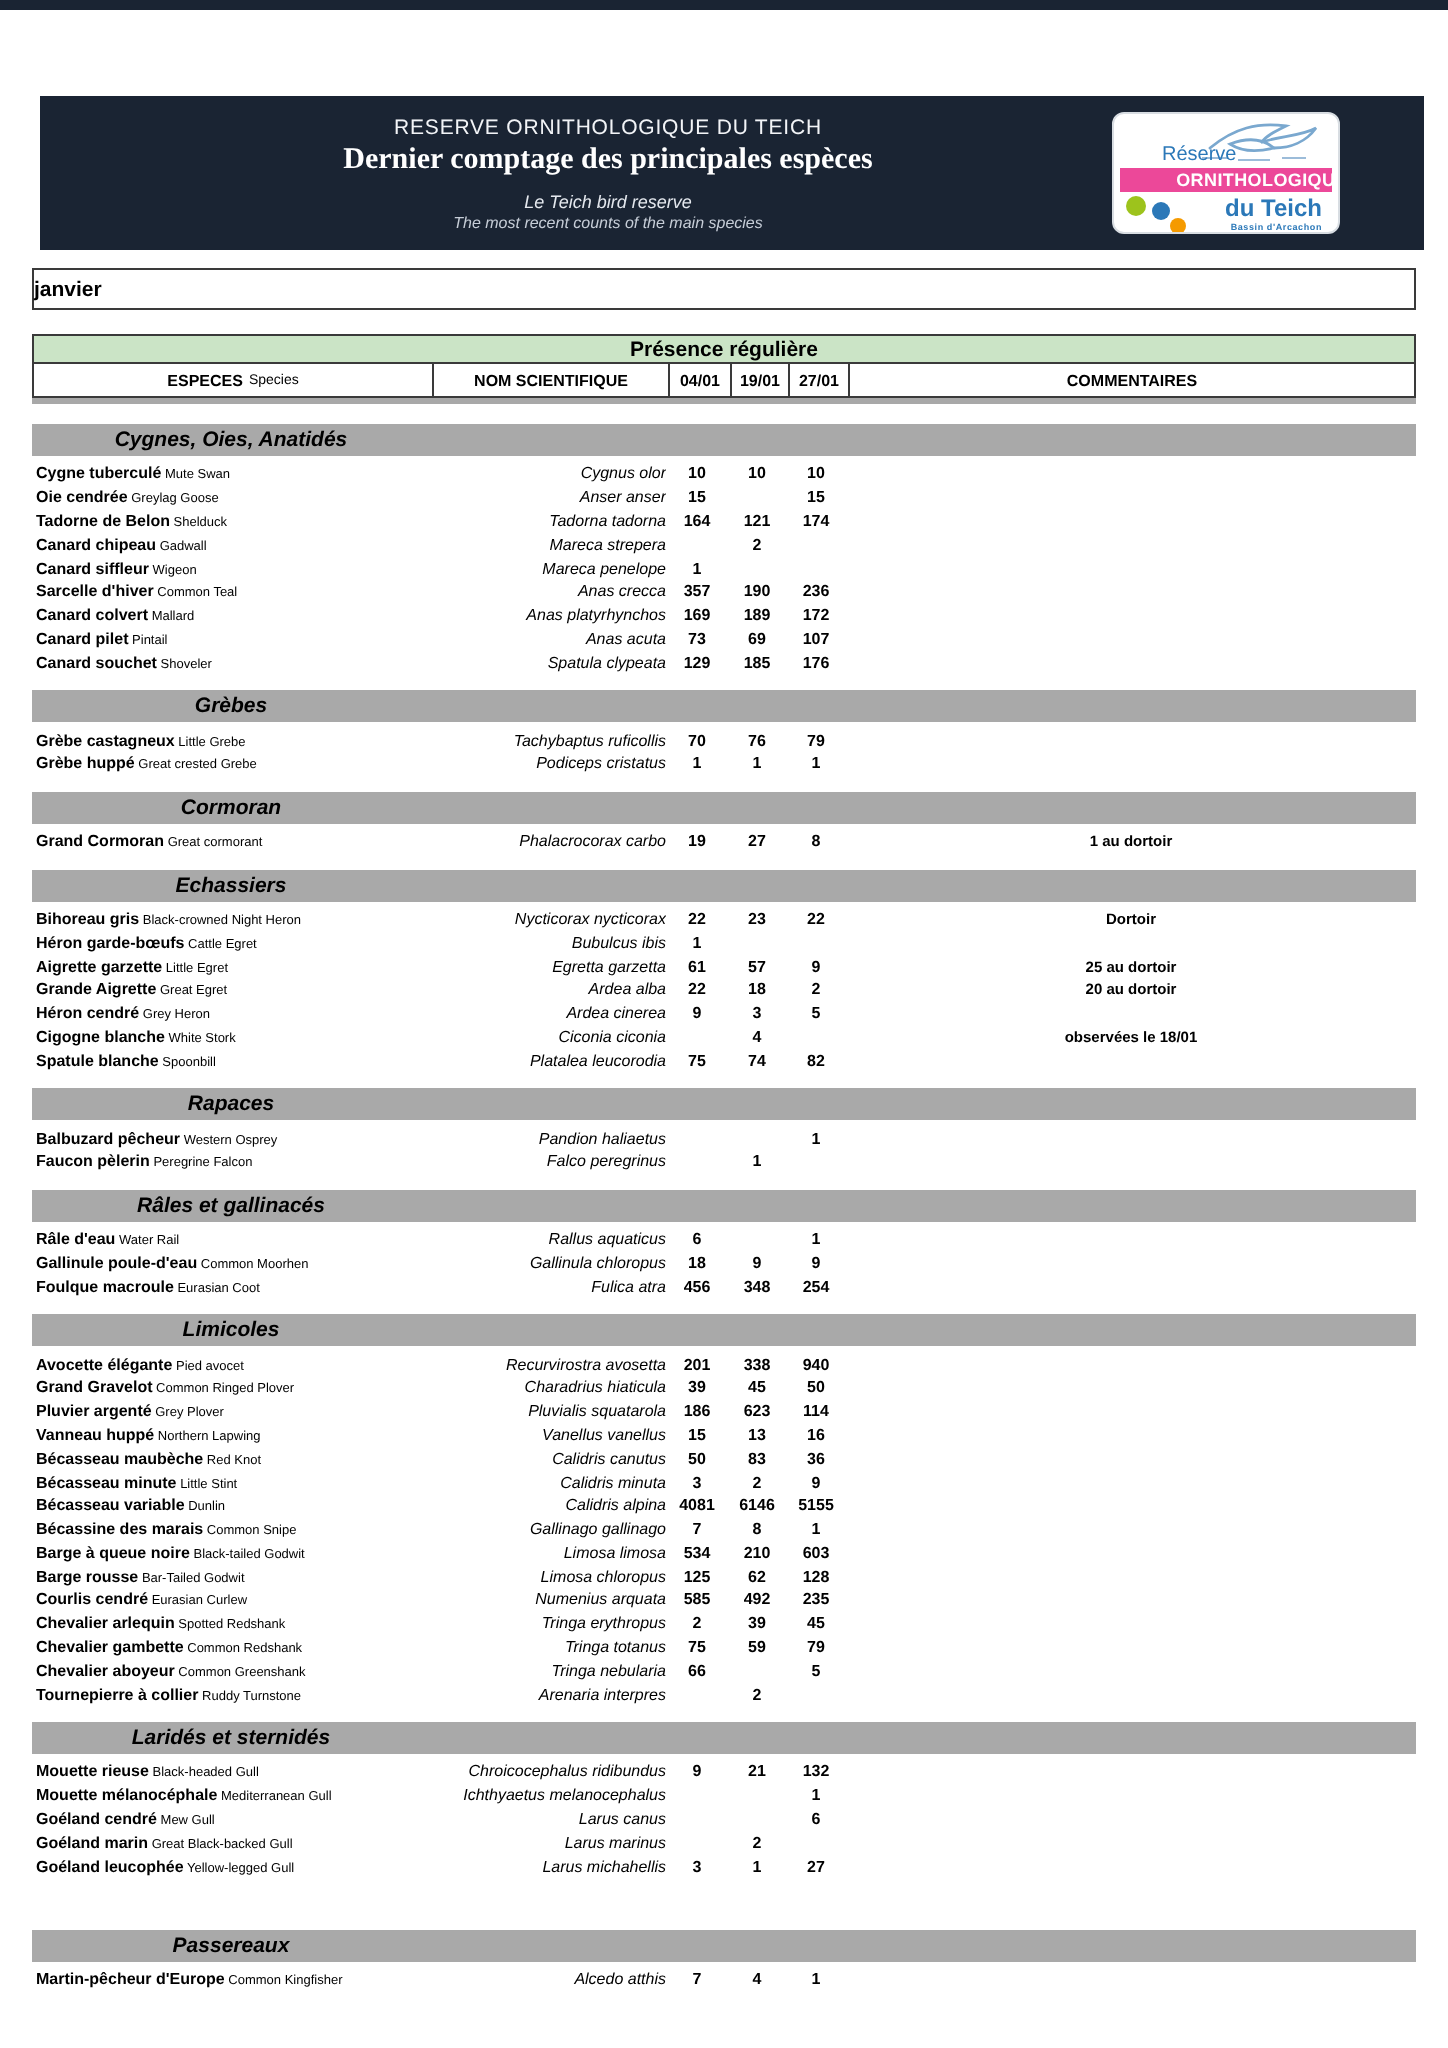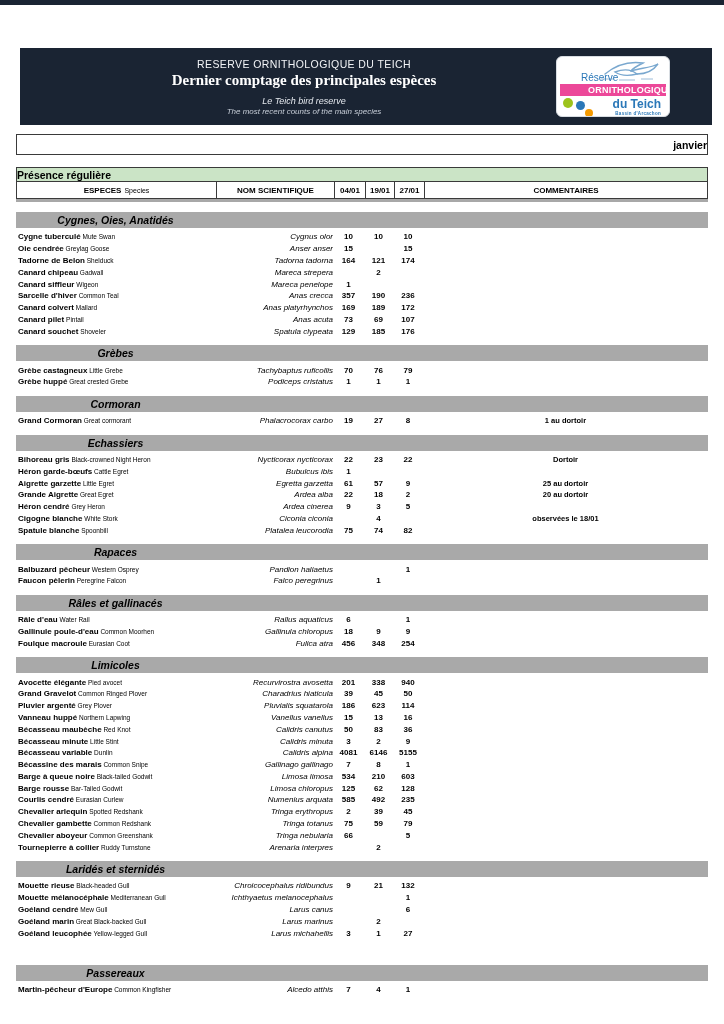--- a/index.html
+++ b/index.html
@@ -45,34 +45,34 @@
   .logo .bassin  { position:absolute; right:8px; top:54px; font-size:4.5px; font-weight:bold; color:#2b78b8; letter-spacing:.3px; }
   .dot { position:absolute; border-radius:50%; }
   .dot-green  { width:10px; height:10px; left:6px;  top:41px; background:#9dc31c; }
   .dot-blue   { width:9px;  height:9px;  left:19px; top:44px; background:#2b78b8; }
   .dot-orange { width:8px;  height:8px;  left:28px; top:52px; background:#f59a00; }
 
   
   .month-box {
     position:absolute; top:134px; left:16px; width:692px; height:21px;
     border:1px solid #3a3a3a; background:#fff;
-    display:flex; align-items:center; justify-content:flex-end;
+    display:flex; align-items:center; justify-content:flex-start;
     font-weight:bold; font-size:10.5px;
   }
 
   
   .table-head {
     position:absolute; top:167px; left:16px; width:692px;
     border:1px solid #3a3a3a;
     box-shadow:0 3px 0 #a8a8a8;
     background:#fff;
   }
   .presence {
     height:14px; background:#cbe4c6; border-bottom:1px solid #3a3a3a;
-    display:flex; align-items:center; justify-content:flex-start;
+    display:flex; align-items:center; justify-content:center;
     font-weight:bold; font-size:10.5px;
   }
   .cols { display:grid; grid-template-columns:199px 118px 31px 29px 30px 1fr; height:16px; }
   .cols > div {
     display:flex; align-items:center; justify-content:center;
     font-weight:bold; font-size:8px; border-left:1px solid #3a3a3a; white-space:nowrap; overflow:hidden;
   }
   .cols > div:first-child { border-left:none; }
   .cols .sub { font-weight:normal; font-size:7px; margin-left:3px; }
 

